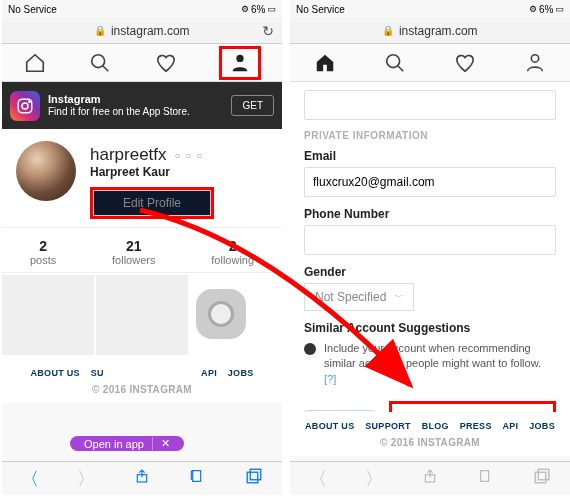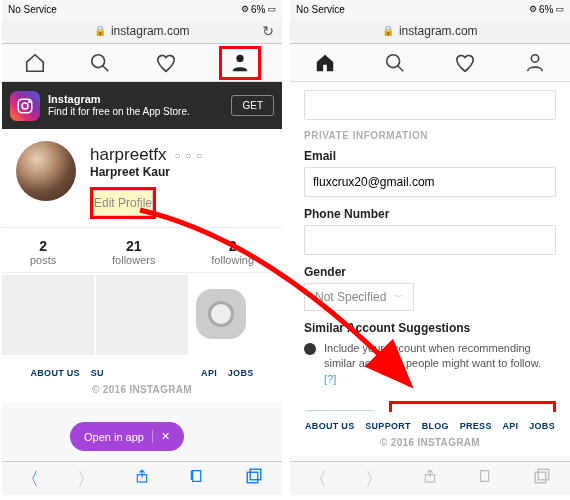--- a/index.html
+++ b/index.html
@@ -28,36 +28,36 @@
   .get-btn { border: 1px solid #888; color: #fff; font-size: 10px; padding: 4px 10px; border-radius: 3px; background: transparent; }
 
   .profile-header { background: #fff; padding: 12px 14px 8px; }
   .profile-top { display: flex; align-items: flex-start; gap: 14px; }
   .avatar { width: 60px; height: 60px; border-radius: 50%; background: radial-gradient(circle at 35% 30%, #e8d0b8 0%, #b89070 30%, #6b4a38 60%, #3a2818 100%); }
   .profile-right { padding-top: 4px; }
   .username-row { display: flex; align-items: center; gap: 8px; }
   .username { font-size: 17px; font-weight: 300; color: #222; }
   .dots { color: #999; letter-spacing: 1px; font-size: 10px; }
   .displayname { font-size: 12px; font-weight: 600; color: #222; }
-  .edit-btn { margin-top: 10px; display: inline-block; border: 1px solid #ccc; color: #888; font-size: 12px; padding: 5px 0; background: #fef9c3; }
+  .edit-btn { margin-top: 10px; display: inline-block; border: 1px solid #ccc; color: #888; font-size: 12px; padding: 5px 29px; background: #0f172a; }
   .hl-edit { border: 3px solid #ff0000; display: inline-block; margin-top: 8px; }
 
   .stats { display: flex; justify-content: space-around; padding: 10px 0 6px; background: #fff; border-top: 1px solid #eee; border-bottom: 1px solid #eee; }
   .stat { text-align: center; font-size: 11px; color: #777; }
   .stat b { display: block; font-size: 14px; color: #222; font-weight: 600; }
 
   .grid { display: flex; gap: 2px; background: #fff; padding-top: 2px; }
   .tile { width: 92px; height: 80px; background: #efefef; }
   .tile.handle { background: #ccc; border-radius: 16px; margin-left: 6px; display:flex; align-items:center; justify-content:center; width:50px; height:50px; margin-top:14px; }
 
   .footer-links { background: #fff; padding: 10px 8px 4px; font-size: 9px; color: #003569; font-weight: 700; text-align: center; line-height: 1.8; letter-spacing: .3px; position: relative; }
   .footer-links span { margin: 0 4px; }
   .copyright { font-size: 10px; color: #aaa; font-weight: 700; }
 
-  .pill { position: absolute; bottom: 44px; left: 68px; background: #a444d8; color: #fff; font-size: 11px; padding: 8px 14px; border-radius: 20px; display: flex; align-items: center; gap: 8px; z-index: 5; }
+  .pill { position: absolute; bottom: 44px; left: 68px; background: #a444d8; color: #fff; font-size: 11px; padding: 1px 14px; border-radius: 20px; display: flex; align-items: center; gap: 8px; z-index: 5; }
   .pill-x { border-left: 1px solid rgba(255,255,255,.4); padding-left: 8px; }
 
   .safaribar { position: absolute; bottom: 0; left:0; right:0; height: 34px; background: #f7f7f7; border-top: 1px solid #ccc; display: flex; align-items: center; justify-content: space-around; color: #0b79ff; font-size: 18px; }
   .safaribar.greyed { color: #bbb; }
   .sb-icon { width: 20px; text-align: center; }
 
   
   .settings { background: #fff; padding: 8px 14px 0; height: 330px; overflow: hidden; font-size: 12px; color: #333; }
   .field { margin-bottom: 10px; }
   .field-label { font-size: 12px; font-weight: 600; color: #222; margin-bottom: 4px; display: block; }

